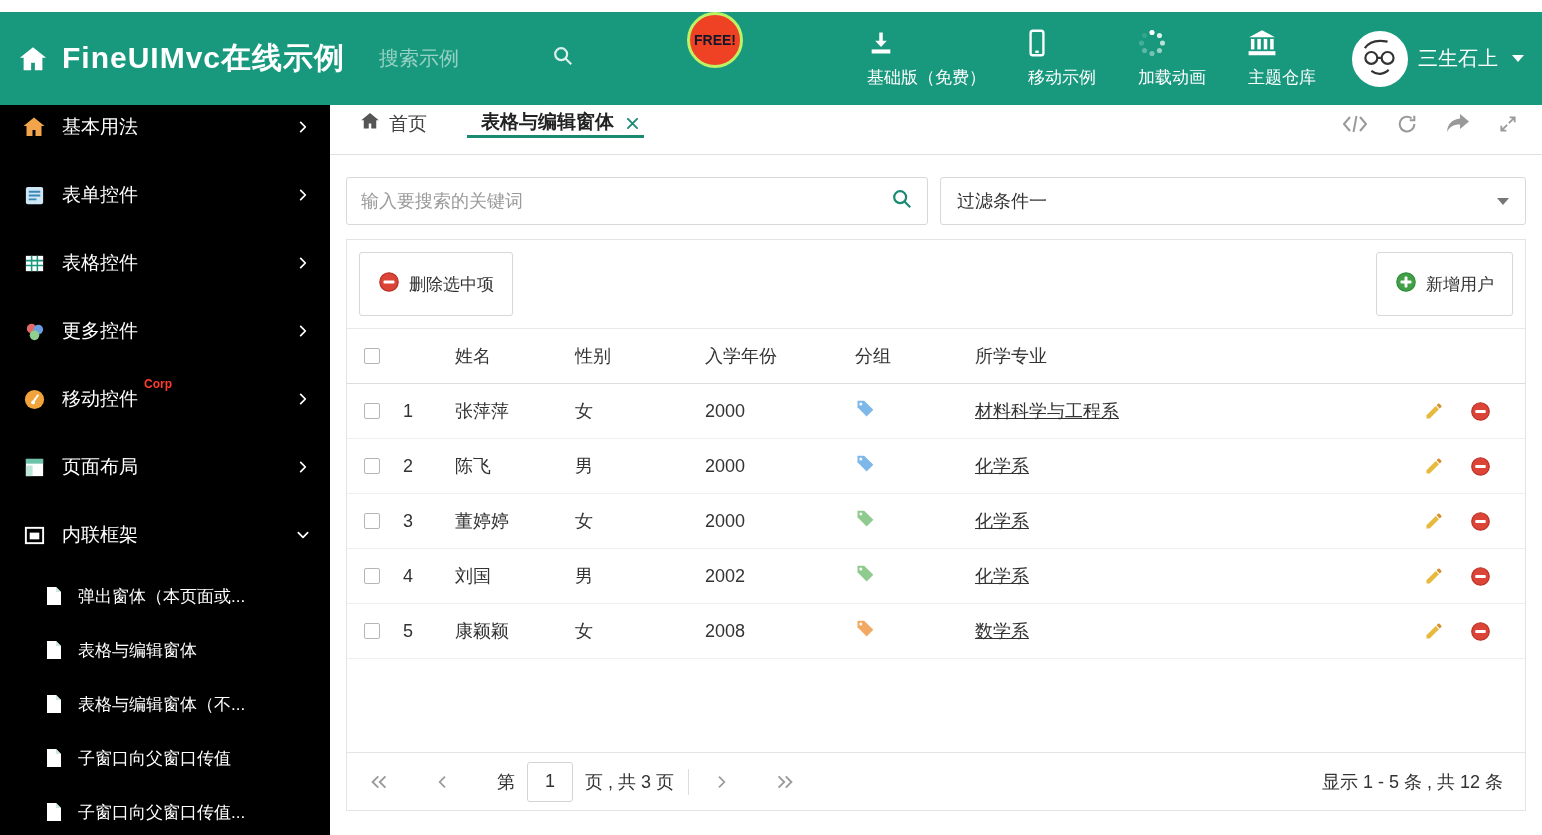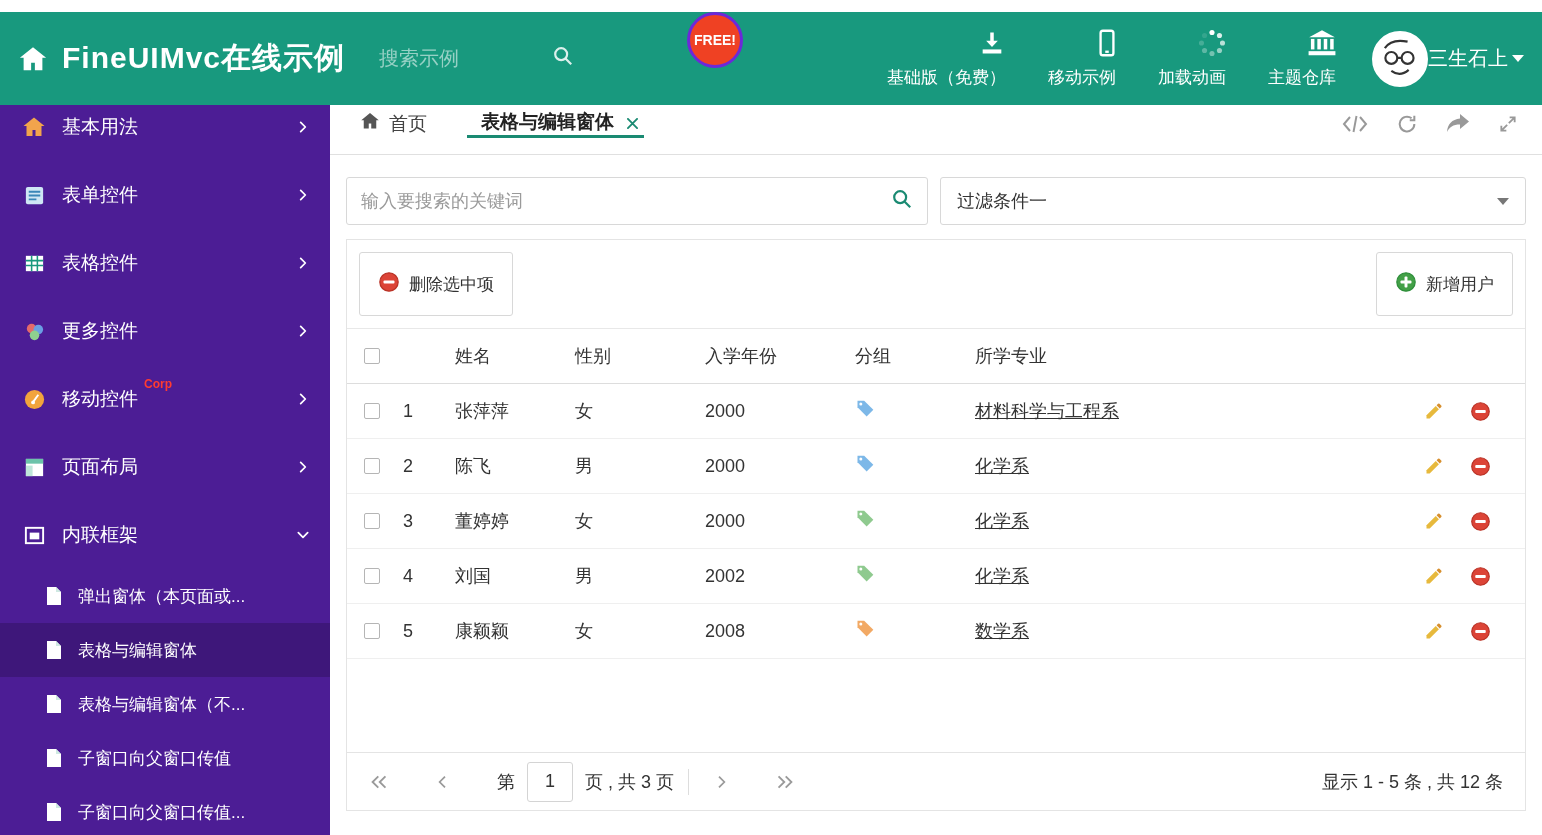--- a/index.html
+++ b/index.html
@@ -2,29 +2,29 @@
 <html><head>
 <meta charset="utf-8">
 <style>
 *{box-sizing:border-box;margin:0;padding:0}
 html,body{width:1542px;height:835px;overflow:hidden;background:#fff;font-family:"Liberation Sans",sans-serif}
 
 .topbar{position:absolute;top:12px;left:0;width:1542px;height:93px;background:#18997e;display:flex;align-items:center;color:#fff;z-index:10}
 .home-btn{margin-left:18px;display:flex;cursor:pointer}
 .app-title{font-size:30px;font-weight:bold;margin-left:14px;letter-spacing:1px;white-space:nowrap}
 .topsearch{display:flex;align-items:center;margin-left:34px;width:195px;justify-content:space-between;color:rgba(255,255,255,.55);font-size:20px;cursor:text}
-.free-badge{position:absolute;left:687px;top:0;width:56px;height:56px;border-radius:50%;background:#ef4123;border:3px solid #6d28d9;color:#ffffff;font-weight:bold;font-size:14px;display:flex;align-items:center;justify-content:center;z-index:11}
+.free-badge{position:absolute;left:687px;top:0;width:56px;height:56px;border-radius:50%;background:#ef4123;border:3px solid #bef264;color:#0f172a;font-weight:bold;font-size:14px;display:flex;align-items:center;justify-content:center;z-index:11}
 .topnav{margin-left:auto;display:flex;align-items:center;gap:42px}
-.topnav-item{display:flex;flex-direction:column;align-items:flex-end;gap:8px;font-size:17px;color:#fff;cursor:pointer;white-space:nowrap}
+.topnav-item{display:flex;flex-direction:column;align-items:flex-start;gap:8px;font-size:17px;color:#fff;cursor:pointer;white-space:nowrap}
 .topnav-item .tn-ic{height:30px;display:flex;align-items:center}
-.userbox{display:flex;align-items:center;margin:0 18px 0 36px;font-size:20px;cursor:pointer;white-space:nowrap}
+.userbox{display:flex;align-items:center;margin:0 18px 0 36px;gap:10px;font-size:20px;cursor:pointer;white-space:nowrap}
 .avatar{width:56px;height:56px;border-radius:50%;background:#fff;overflow:hidden;display:flex;border:2px solid #fff}
 .caret-wh{width:0;height:0;border-left:6px solid transparent;border-right:6px solid transparent;border-top:7px solid #fff;margin-left:4px}
 
-.sidebar{position:absolute;top:93px;left:0;width:330px;height:742px;background:#4c1d95;color:#fff;overflow:hidden}
+.sidebar{position:absolute;top:93px;left:0;width:330px;height:742px;background:#000000;color:#fff;overflow:hidden}
 .sb-item{height:68px;display:flex;align-items:center;padding:0 20px;font-size:19px;cursor:pointer}
 .sb-ic{width:28px;display:flex;margin-right:14px;justify-content:center}
 .sb-chev{margin-left:auto;display:flex}
 .sb-badge{color:#ff3b30;font-size:12px;margin-left:6px;font-weight:bold;align-self:flex-start;margin-top:12px}
 .sb-sub{height:54px;display:flex;align-items:center;padding:0 20px 0 46px;font-size:17px;cursor:pointer}
 .sb-sub.active{background:rgba(0,0,0,.18)}
 .sb-doc{width:20px;margin-right:12px;display:flex}
 
 .main{position:absolute;left:330px;top:93px;width:1212px;height:742px;background:#fff;display:flex;flex-direction:column}
 .tabbar{height:62px;border-bottom:1px solid #e0e0e0;display:flex;align-items:center;padding-left:16px}

